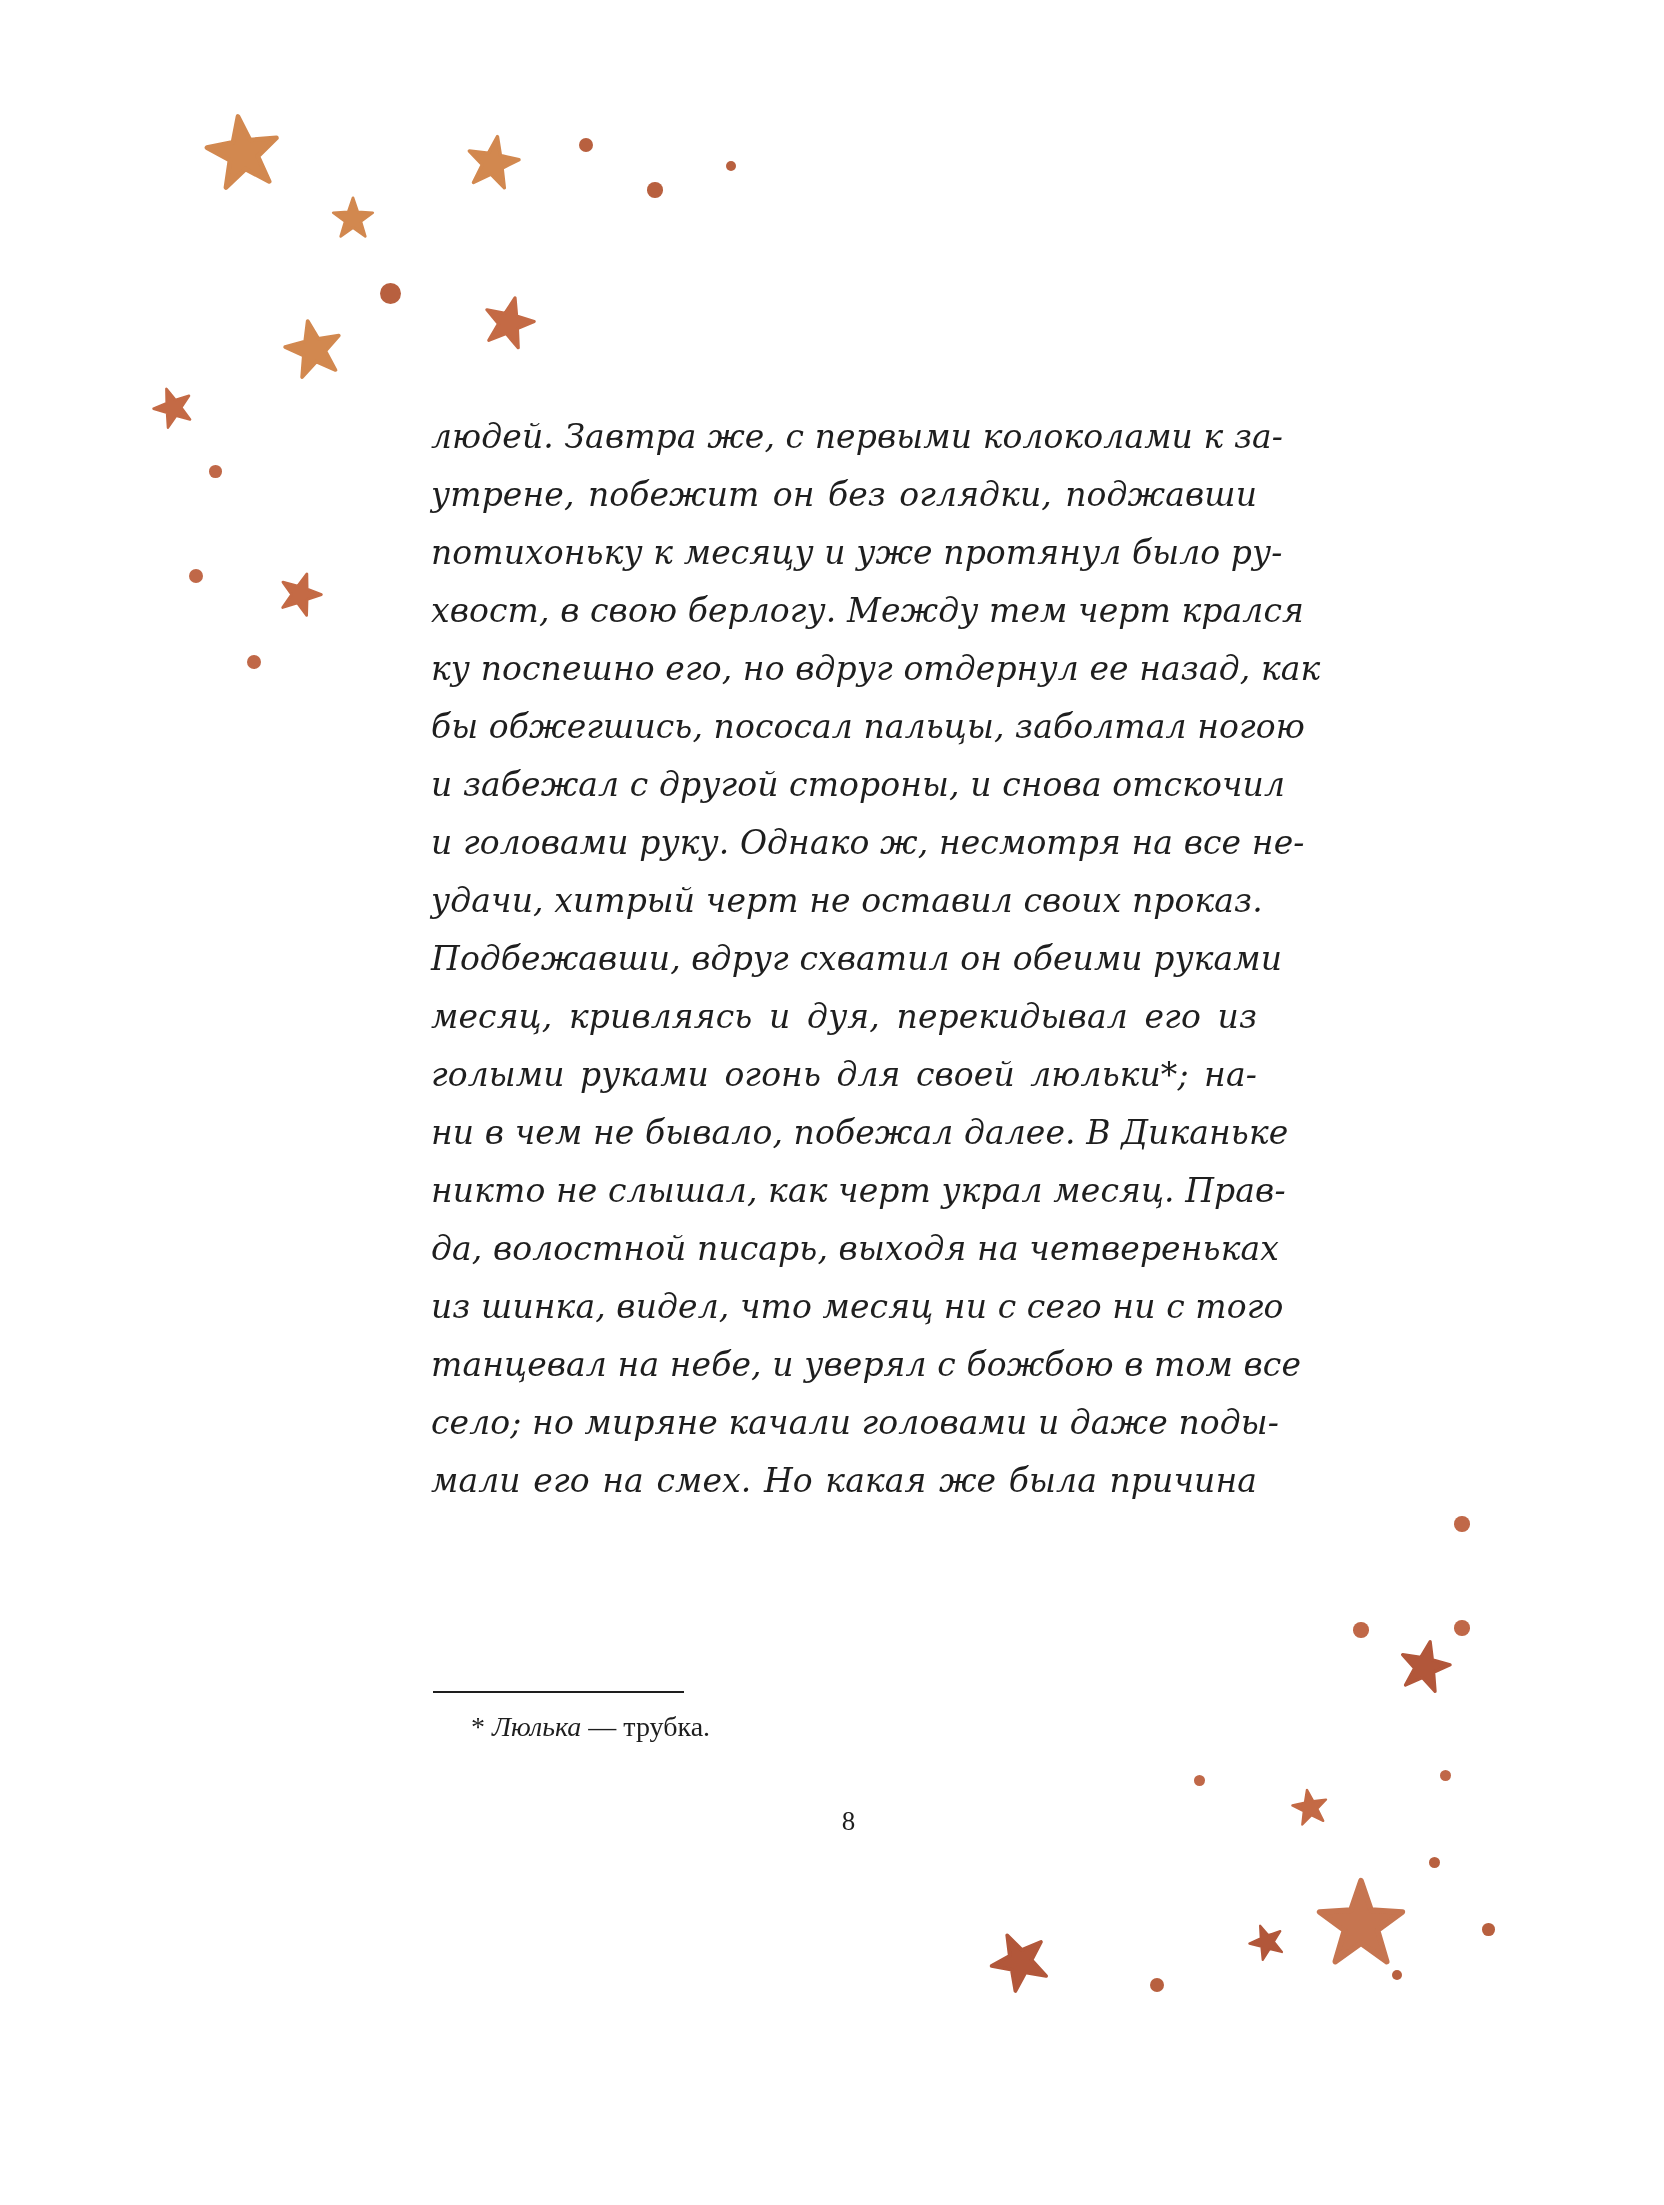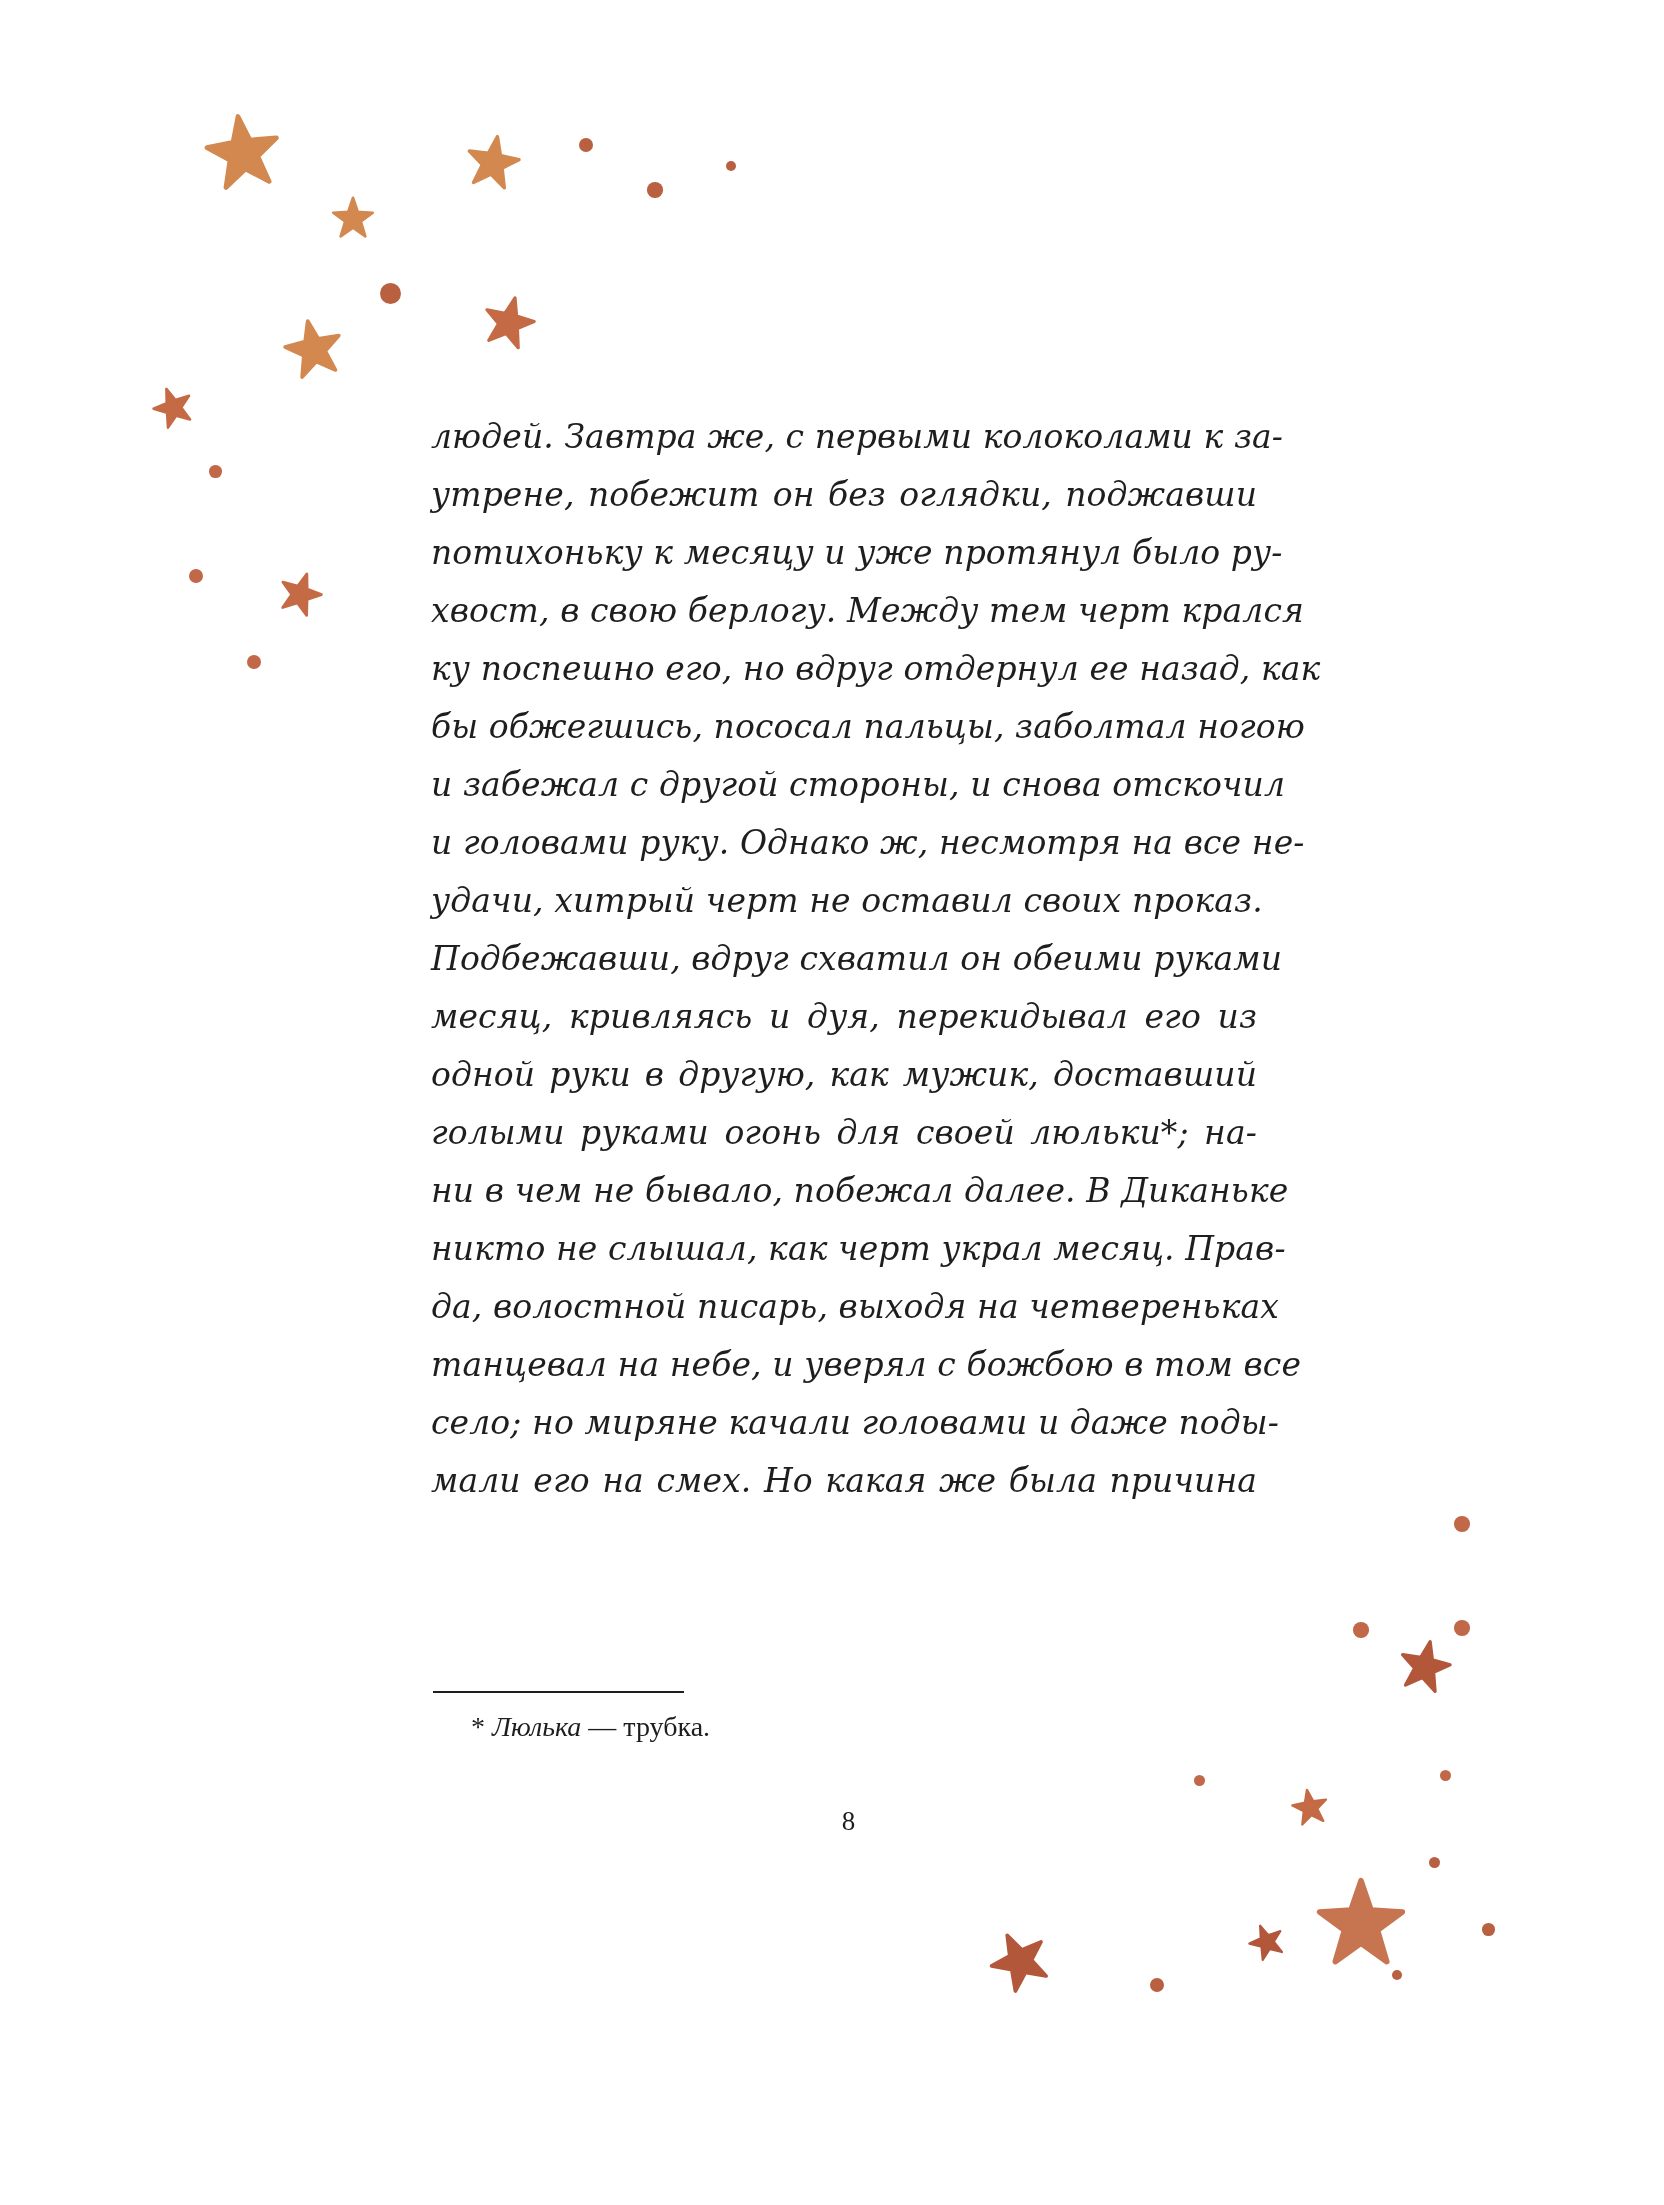--- a/index.html
+++ b/index.html
@@ -121,25 +121,25 @@
     <span class="line">утрене, побежит он без оглядки, поджавши</span>
     <span class="line">потихоньку к месяцу и уже протянул было ру-</span>
     <span class="line">хвост, в свою берлогу. Между тем черт крался</span>
     <span class="line">ку поспешно его, но вдруг отдернул ее назад, как</span>
     <span class="line">бы обжегшись, пососал пальцы, заболтал ногою</span>
     <span class="line">и забежал с другой стороны, и снова отскочил</span>
     <span class="line">и головами руку. Однако ж, несмотря на все не-</span>
     <span class="line">удачи, хитрый черт не оставил своих проказ.</span>
     <span class="line">Подбежавши, вдруг схватил он обеими руками</span>
     <span class="line">месяц, кривляясь и дуя, перекидывал его из</span>
-    <span class="line">одной руки в другую, как мужик, доставший</span>
     <span class="line">голыми руками огонь для своей люльки*; на-</span>
     <span class="line">ни в чем не бывало, побежал далее. В Диканьке</span>
     <span class="line">никто не слышал, как черт украл месяц. Прав-</span>
     <span class="line">да, волостной писарь, выходя на четвереньках</span>
+    <span class="line">из шинка, видел, что месяц ни с сего ни с того</span>
     <span class="line">танцевал на небе, и уверял с божбою в том все</span>
     <span class="line">село; но миряне качали головами и даже поды-</span>
     <span class="line last">мали его на смех. Но какая же была причина</span>
   </div>
 
   <div class="footnote-rule"></div>
 
   <div class="footnote">
     <span>*</span>
     <span class="term">Люлька</span>

